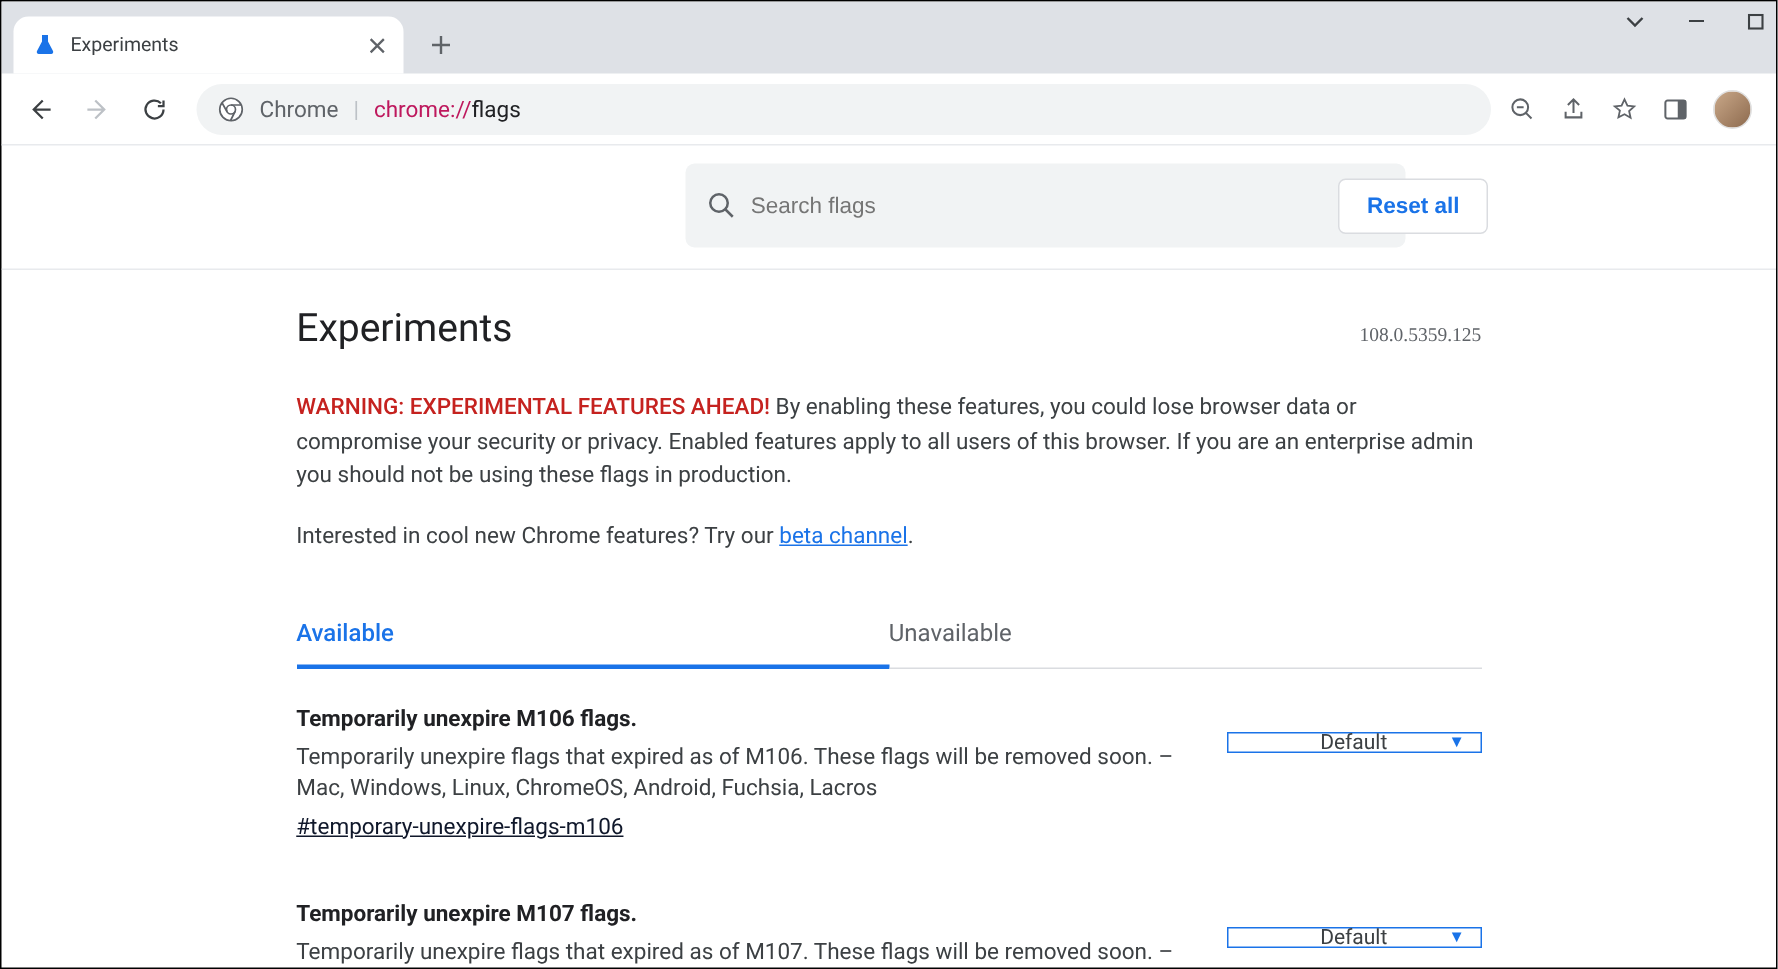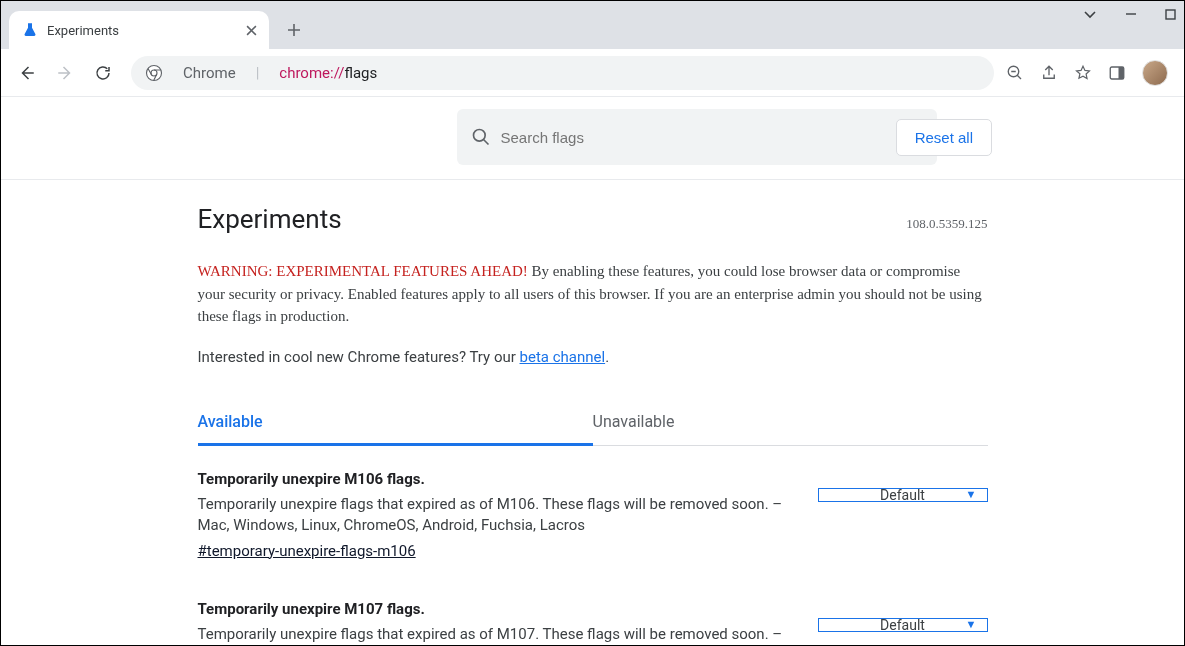--- a/index.html
+++ b/index.html
@@ -12,43 +12,43 @@
   .tab .title { flex: 1; font-size: 13px; color: #3c4043; }
   .tab .close { color: #5f6368; cursor: pointer; font-size: 13px; }
   .newtab { width: 30px; height: 30px; display: flex; align-items: center; justify-content: center; color: #5f6368; cursor: pointer; margin-left: 10px; margin-bottom: 4px; }
   .win-controls { position: absolute; right: 8px; top: 6px; display: flex; gap: 28px; align-items: center; color: #3c4043; }
   .win-controls span { cursor: pointer; }
 
   
   .toolbar { height: 48px; background: #fff; display: flex; align-items: center; padding: 0 10px; gap: 6px; border-bottom: 1px solid #e8eaed; }
   .nav-btn { width: 32px; height: 32px; display: flex; align-items: center; justify-content: center; color: #3c4043; cursor: pointer; border-radius: 50%; }
   .nav-btn.disabled { color: #bdc1c6; cursor: default; }
-  .omnibox { flex: 1; height: 34px; background: #f1f3f4; border-radius: 17px; display: flex; align-items: center; padding: 0 14px; gap: 20px; margin: 0 6px; font-size: 15px; color: #5f6368; }
+  .omnibox { flex: 1; height: 34px; background: #f1f3f4; border-radius: 17px; display: flex; align-items: center; padding: 0 14px; gap: 10px; margin: 0 6px; font-size: 15px; color: #5f6368; }
   .omnibox .chrome-logo { width: 18px; height: 18px; }
   .omnibox .scheme { color: #5f6368; }
   .omnibox .pipe { color: #bdc1c6; }
   .omnibox .url-path { color: #be185d; }
   .omnibox .url-frag { color: #202124; font-weight: 400; }
   .tool-icons { display: flex; align-items: center; gap: 16px; color: #5f6368; padding-right: 6px; }
   .tool-icons .icon { cursor: pointer; display: flex; }
   .avatar { width: 26px; height: 26px; border-radius: 50%; background: linear-gradient(135deg,#c9a889 0%, #8d6a4e 100%); border:1px solid #e0e0e0; }
 
   
   .page { padding: 0; }
   .topbar { display: flex; align-items: center; justify-content: center; gap: 24px; padding: 12px 0 14px; border-bottom: 1px solid #e8eaed; position: relative; }
   .searchwrap { width: 480px; height: 56px; background: #f1f3f4; border-radius: 6px; display: flex; align-items: center; padding: 0 14px; gap: 10px; margin-left: 208px; }
   .searchwrap input { border: none; background: transparent; outline: none; font-size: 15px; color: #3c4043; flex:1; }
-  .reset-btn { border: 1px solid #dadce0; background: #fff; color: #1a73e8; font-size: 15px; font-weight: 400; padding: 9px 18px; border-radius: 5px; cursor: pointer; position: absolute; right: 192px; }
+  .reset-btn { border: 1px solid #dadce0; background: #fff; color: #1a73e8; font-size: 15px; font-weight: 700; padding: 9px 18px; border-radius: 5px; cursor: pointer; position: absolute; right: 192px; }
 
   .inner { max-width: 790px; margin: 0 auto; padding: 24px 0 0; }
   .header-row { display: flex; justify-content: space-between; align-items: baseline; }
   h1 { font-size: 26px; font-weight: 400; color: #202124; }
   .version { font-size: 13px; color: #5f6368; font-family: Liberation Serif, serif; }
 
-  .warning { margin-top: 26px; font-size: 15px; line-height: 1.5; color: #3c4043; font-family: Liberation Serif, serif; }
+  .warning { margin-top: 26px; font-size: 15px; line-height: 1.5; color: #3c4043; }
   .warning .warn-red { color: #c5221f; font-weight: 500; }
   .beta-line { margin-top: 20px; font-size: 15px; color: #3c4043; }
   .beta-line a { color: #1a73e8; text-decoration: underline; }
 
   .tabs { display: flex; margin-top: 34px; }
   .tabs .panel-tab { flex: 1; padding: 12px 0; font-size: 16px; color: #5f6368; border-bottom: 1px solid #dadce0; cursor: pointer; }
   .tabs .panel-tab.active { color: #1a73e8; border-bottom: 3px solid #1a73e8; font-weight: 500; }
 
   .flag { display: flex; gap: 24px; margin-top: 24px; align-items: flex-start; }
   .flag + .flag { margin-top: 40px; }

